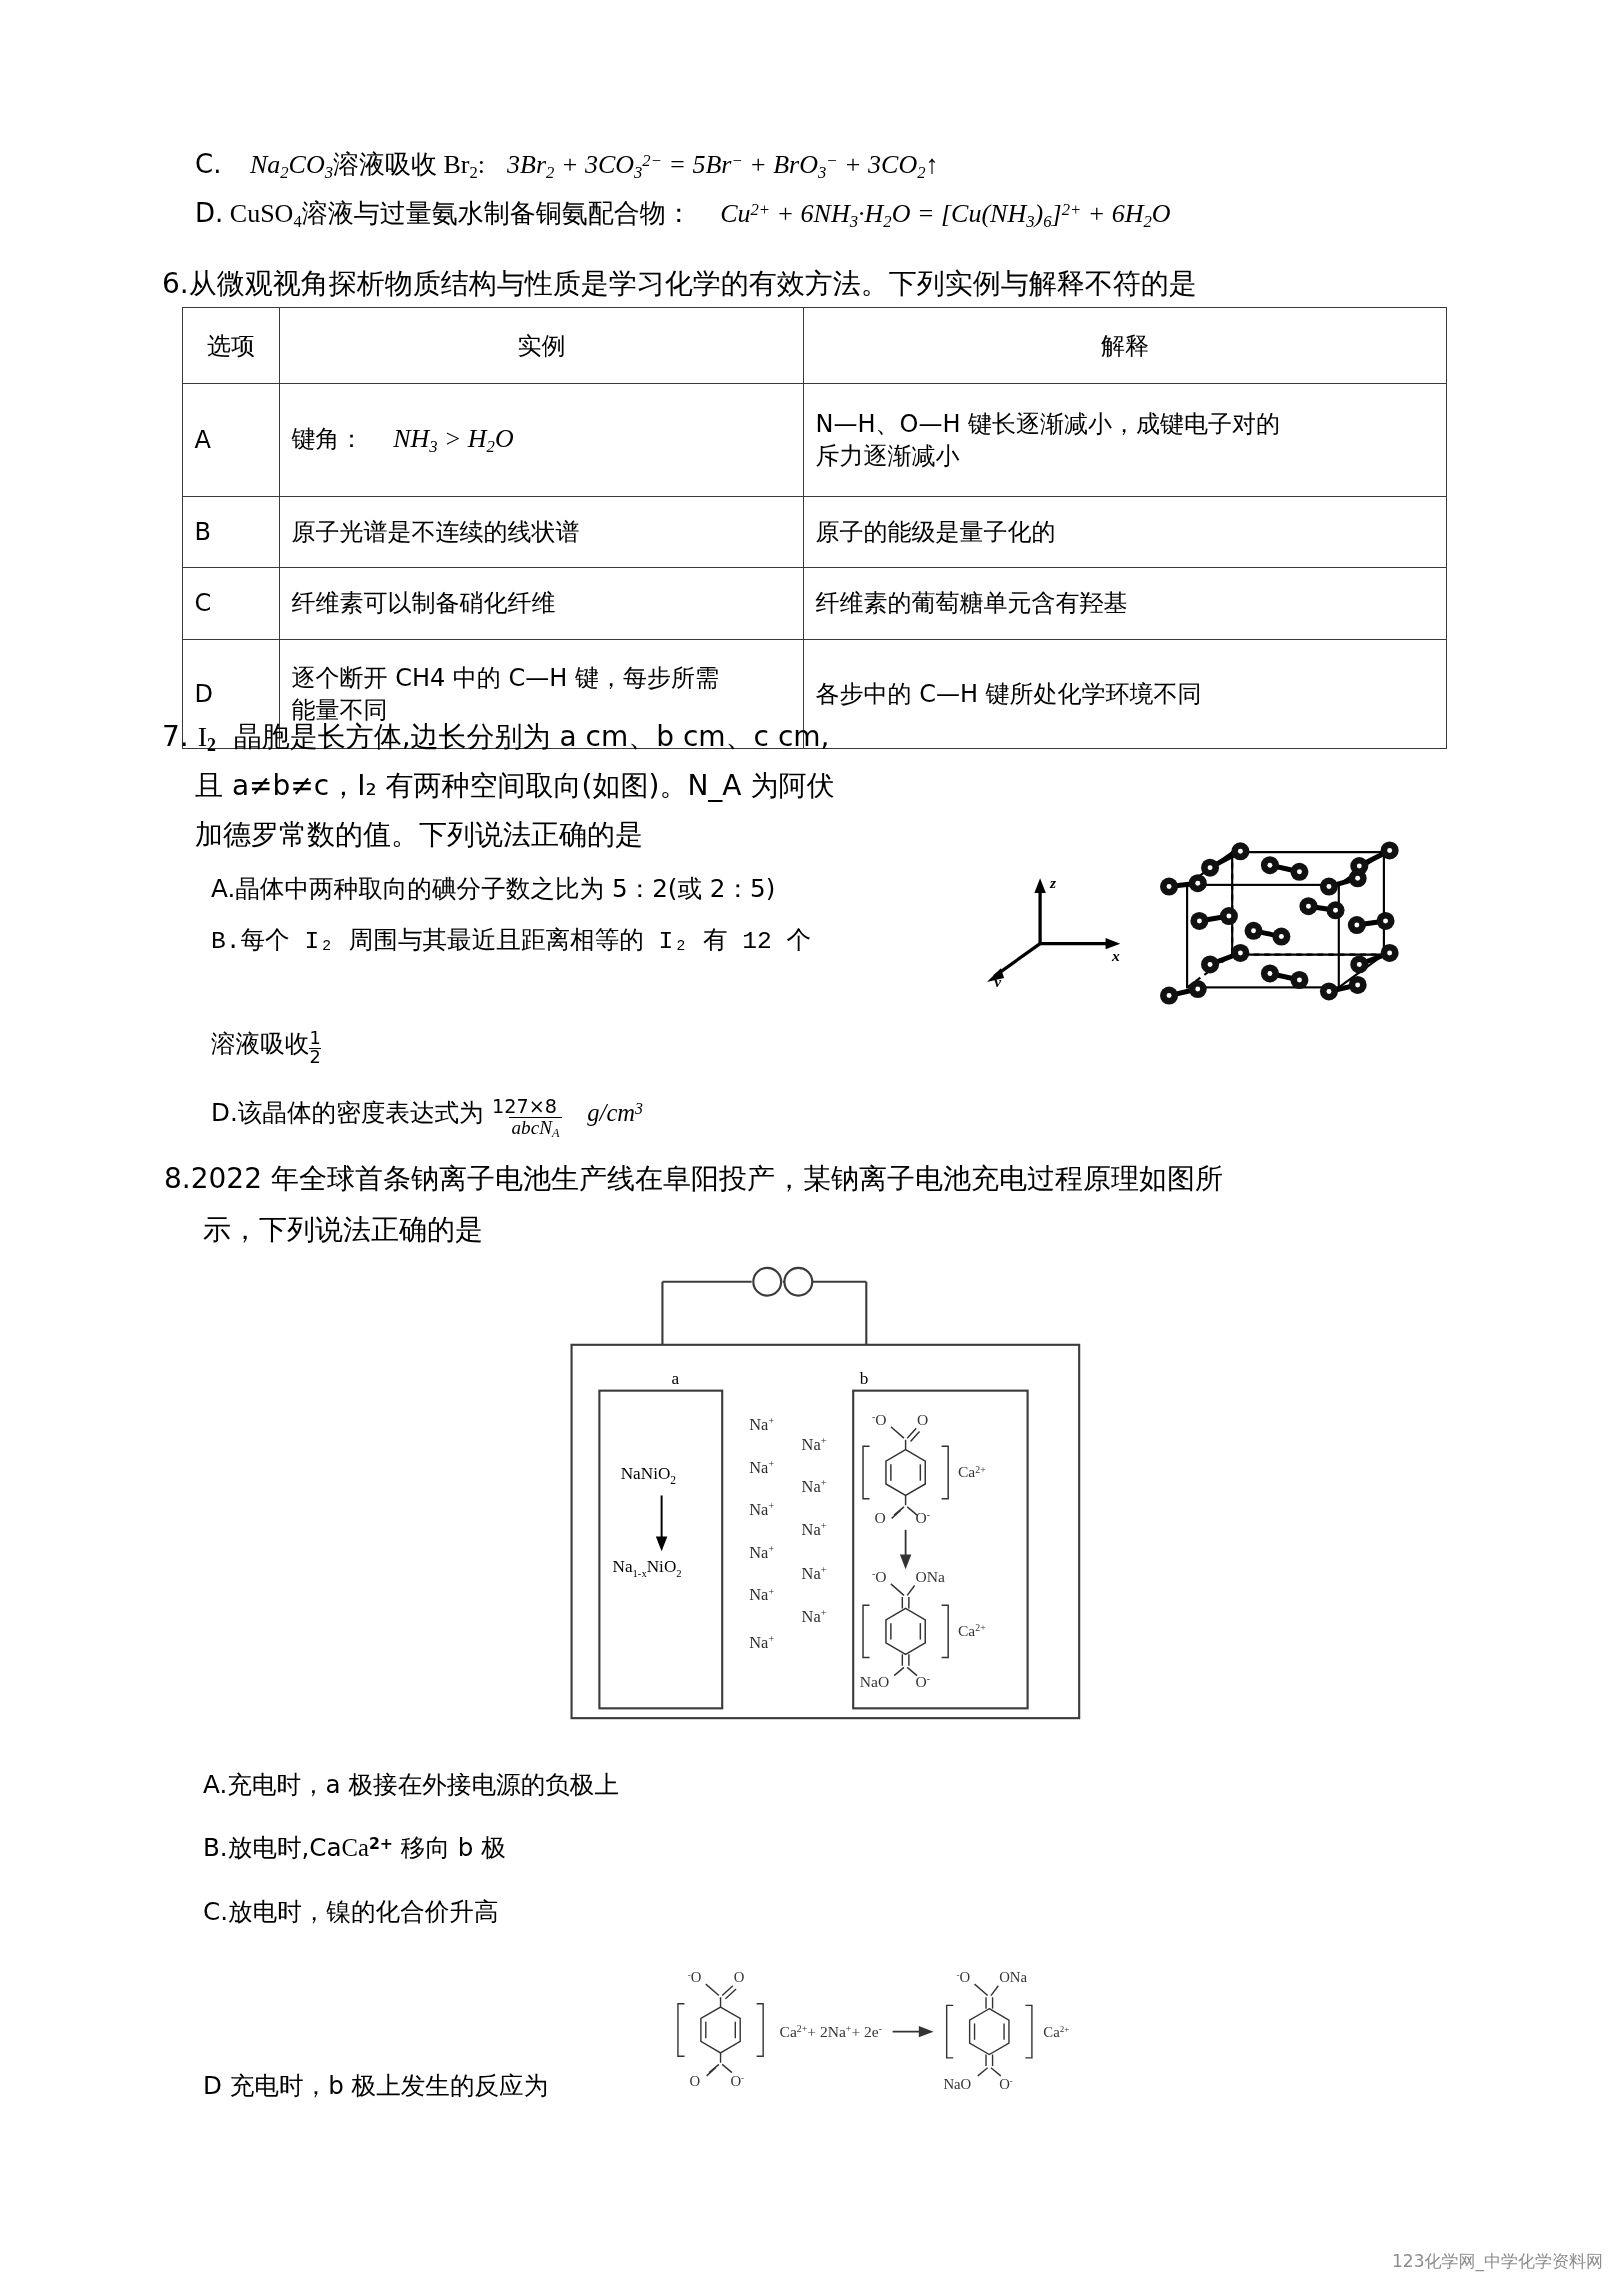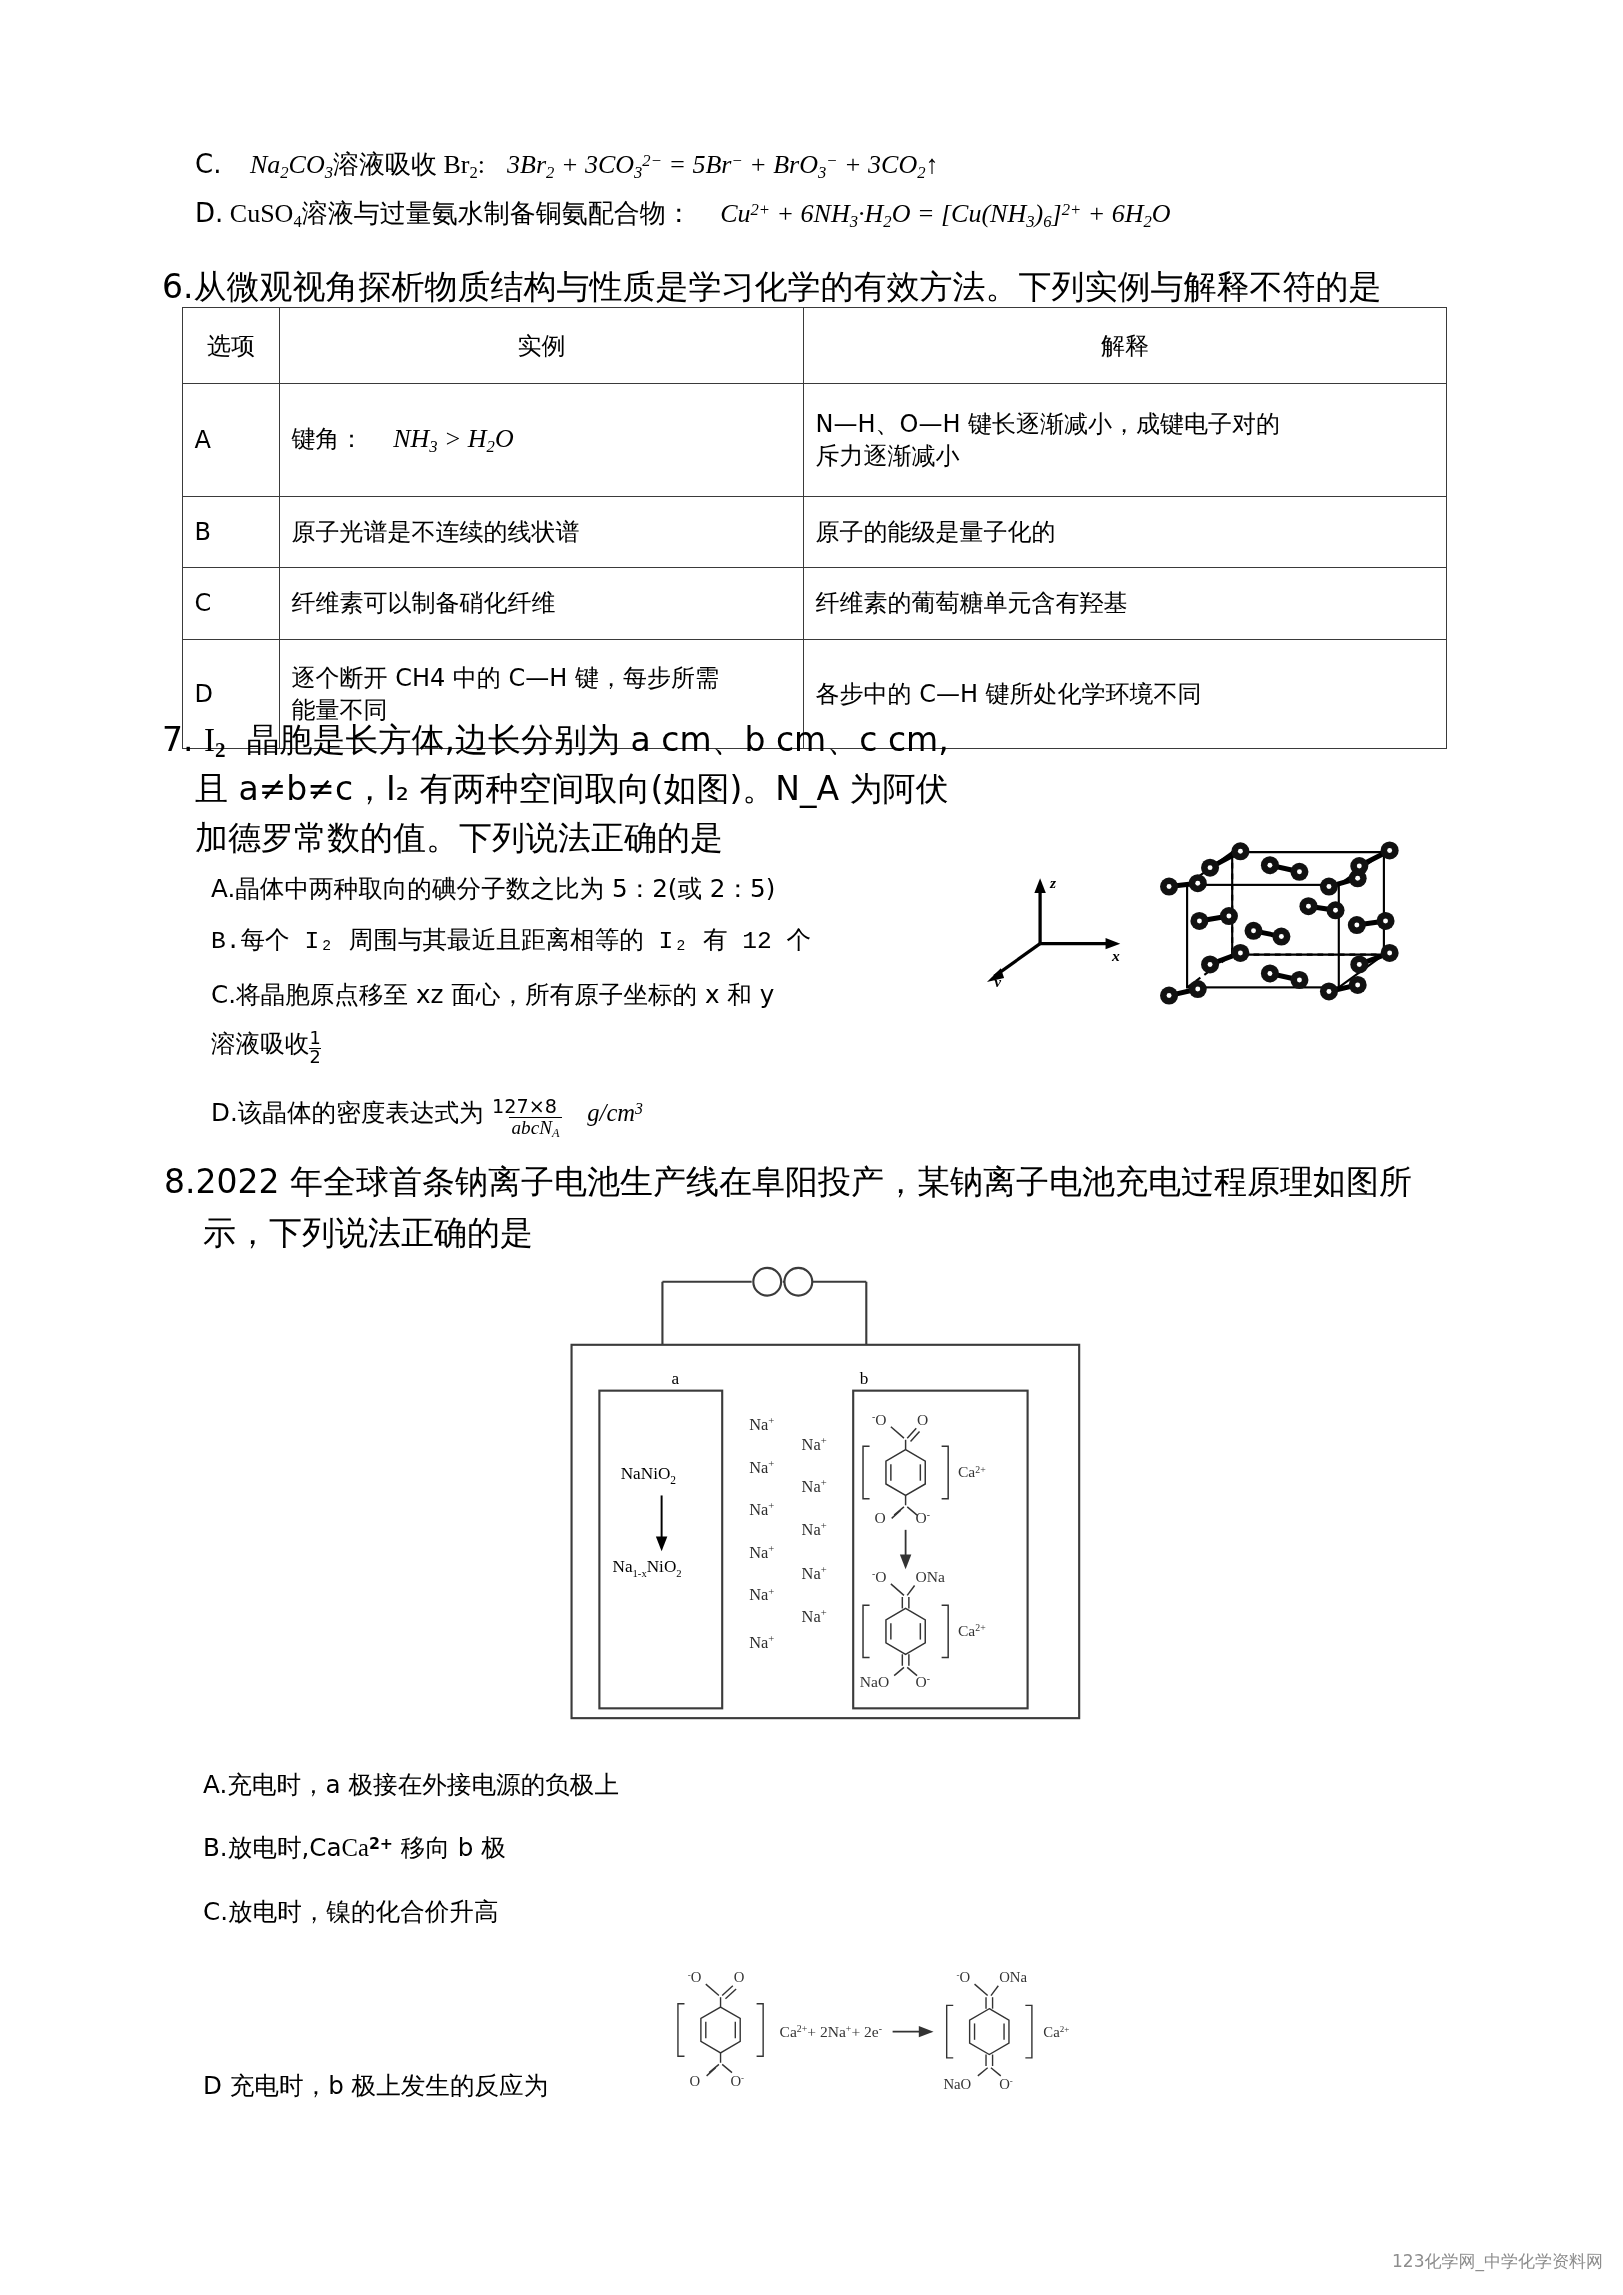--- a/index.html
+++ b/index.html
@@ -26,21 +26,21 @@
   
   .line {
     position: absolute;
     white-space: nowrap;
     line-height: 1.15;
   }
   .opt-line {
     font-size: 24.6px;
   }
   .stem {
-    font-size: 33px;
+    font-size: 28px;
   }
 
   
   .mi { font-style: italic; font-family: "Liberation Serif", serif; margin-left: 22px; }
   .mu { font-style: normal; }
   sub { font-size: 0.64em; vertical-align: -0.28em; }
   sup { font-size: 0.64em; vertical-align: 0.45em; }
 
   .frac {
     display: inline-block;
@@ -200,21 +200,20 @@
   <div class="line cn stem" style="left:162px; top:721px;">
     <span>7.</span>
     <span class="mu" style="font-family:'Liberation Serif',serif">I<sub style="font-weight:bold">2</sub></span>
     &nbsp;<span>晶胞是长方体,边长分别为 a cm、b cm、c cm,</span>
   </div>
   <div class="line cn stem" style="left:195px; top:770px;">且 a≠b≠c，I₂ 有两种空间取向(如图)。N_A 为阿伏</div>
   <div class="line cn stem" style="left:195px; top:819px;">加德罗常数的值。下列说法正确的是</div>
 
   <div class="line cn opt-line" style="left:211px; top:875px;">A.晶体中两种取向的碘分子数之比为 5：2(或 2：5)</div>
   <div class="line cn opt-line" style="left:211px; top:928px;font-family:Liberation Mono, monospace;">B.每个 I₂   周围与其最近且距离相等的 I₂   有 12 个</div>
-  <div class="line cn opt-line" style="left:211px; top:981px;">C.将晶胞原点移至 xz 面心，所有原子坐标的 x 和 y</div>
   <div class="line cn opt-line" style="left:211px; top:1030px;">
     <span>溶液吸收</span><span class="frac-sm"><span class="num">1</span><span class="den">2</span></span>
   </div>
   <div class="line cn opt-line" style="left:211px; top:1097px;">
     <span>D.该晶体的密度表达式为</span><span class="frac"><span class="num">127×8</span><span class="den mi">abcN<sub>A</sub></span></span><span class="mi">g/cm<sup>3</sup></span>
   </div>
 
   <svg class="axesfig" viewBox="0 0 190 165">
     <g stroke="#000" stroke-width="4" fill="none">
       <line x1="78" y1="112" x2="78" y2="42"></line>

